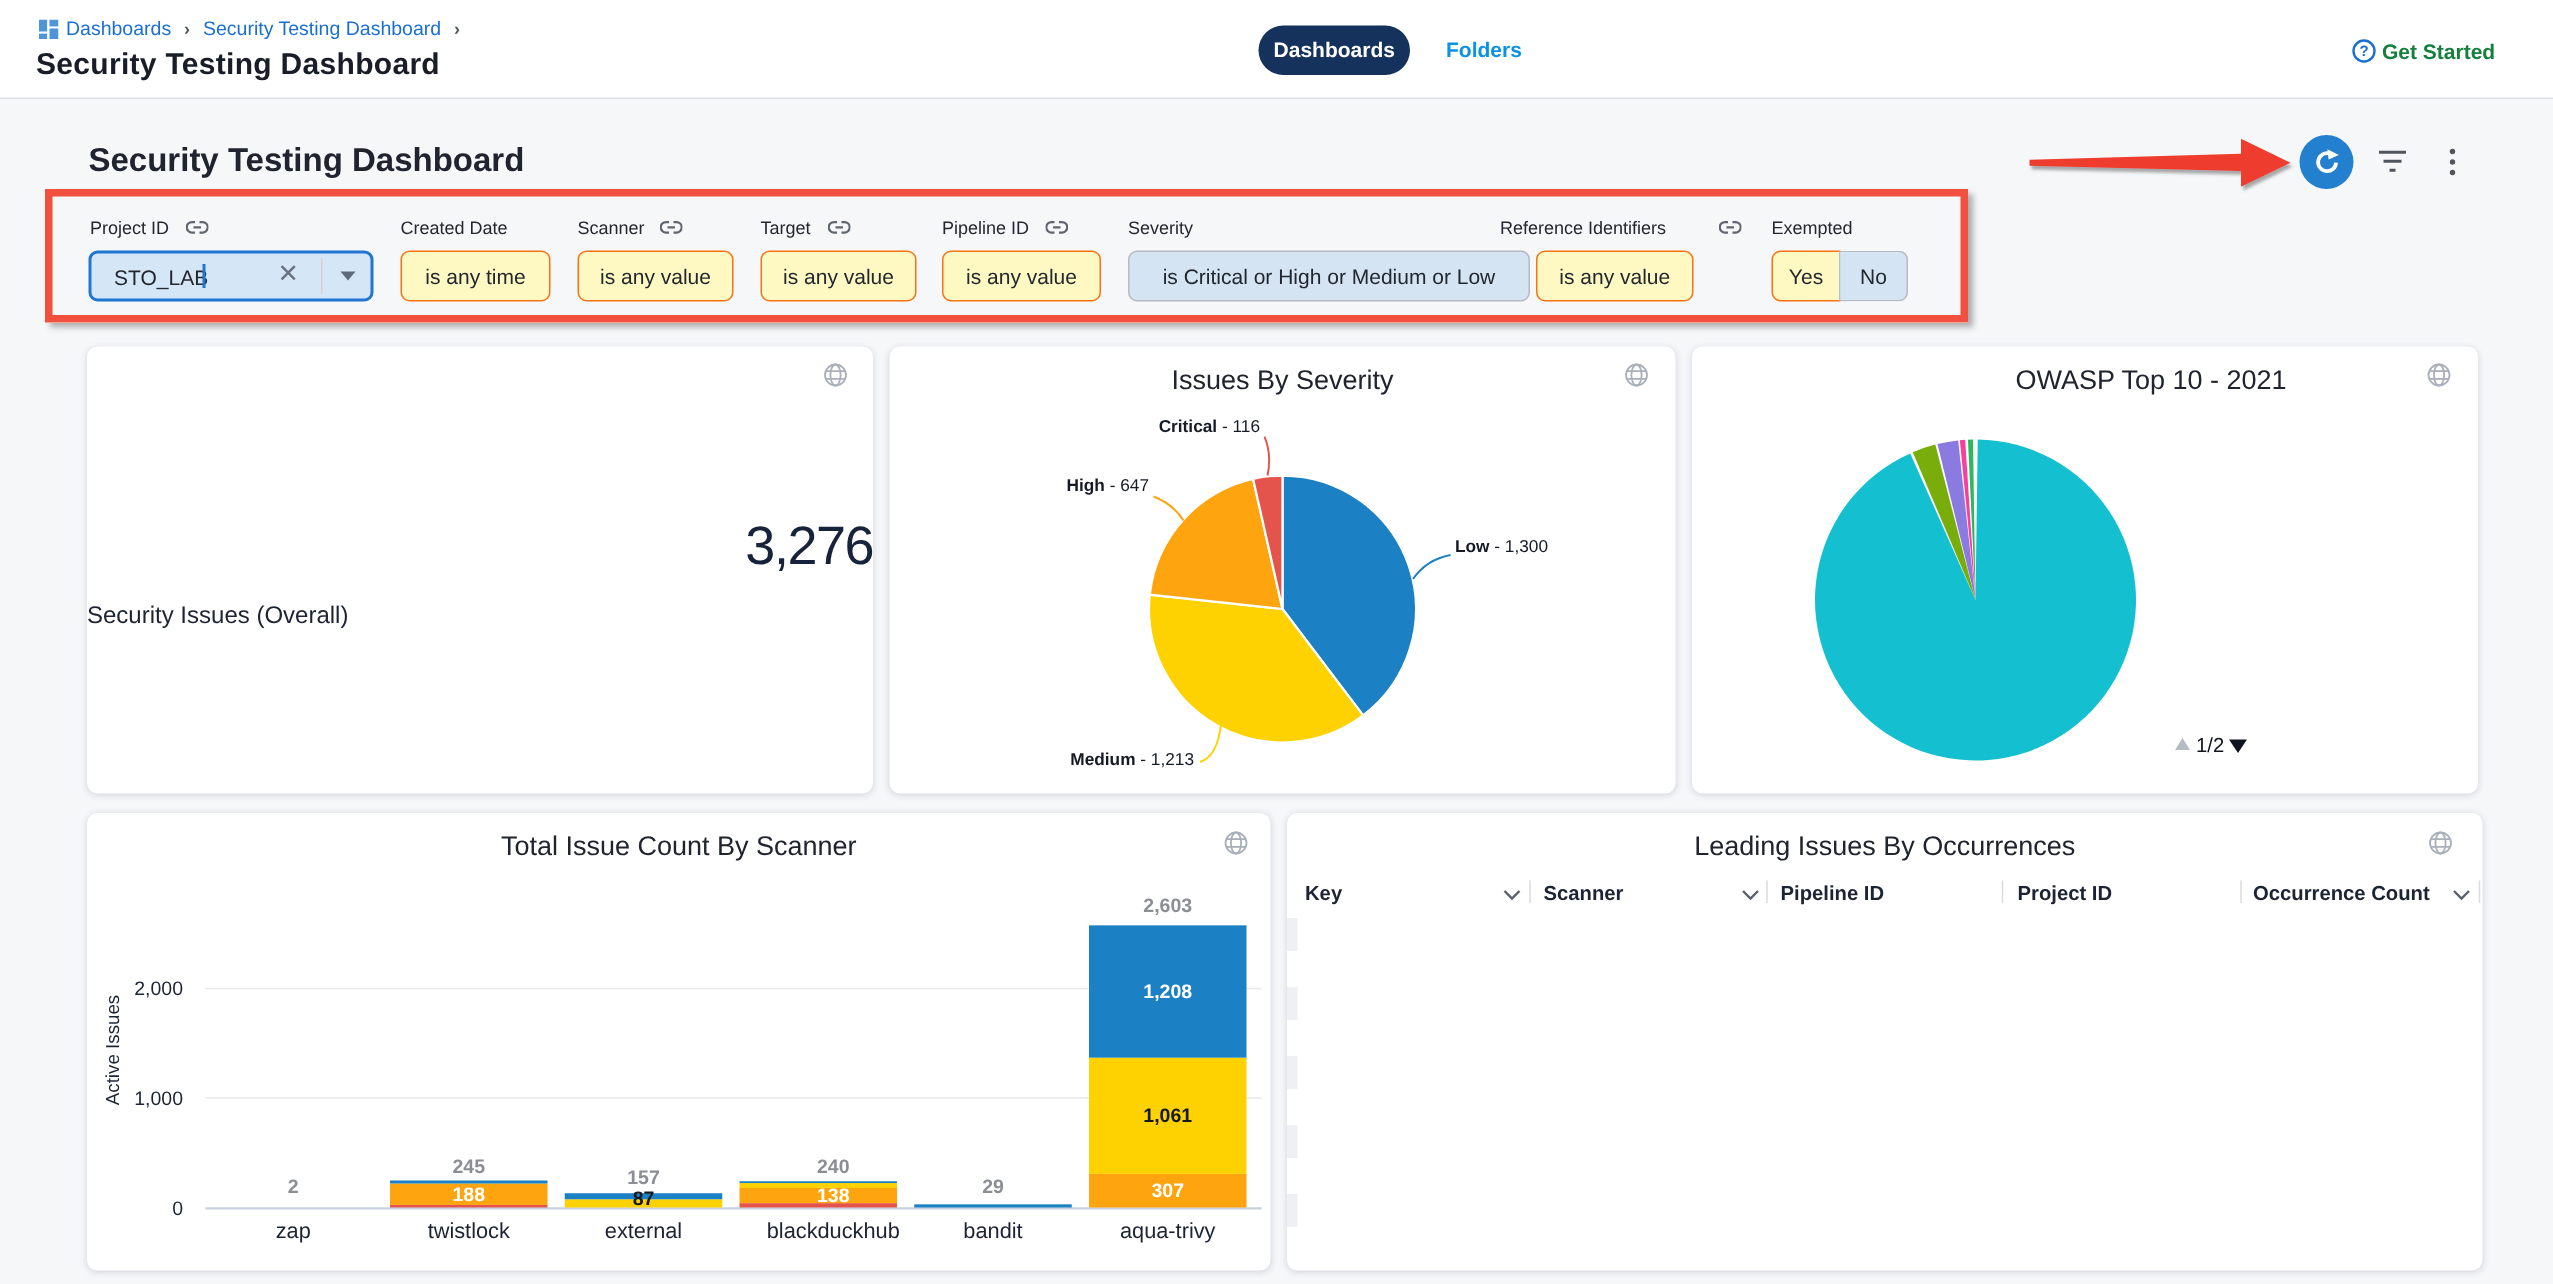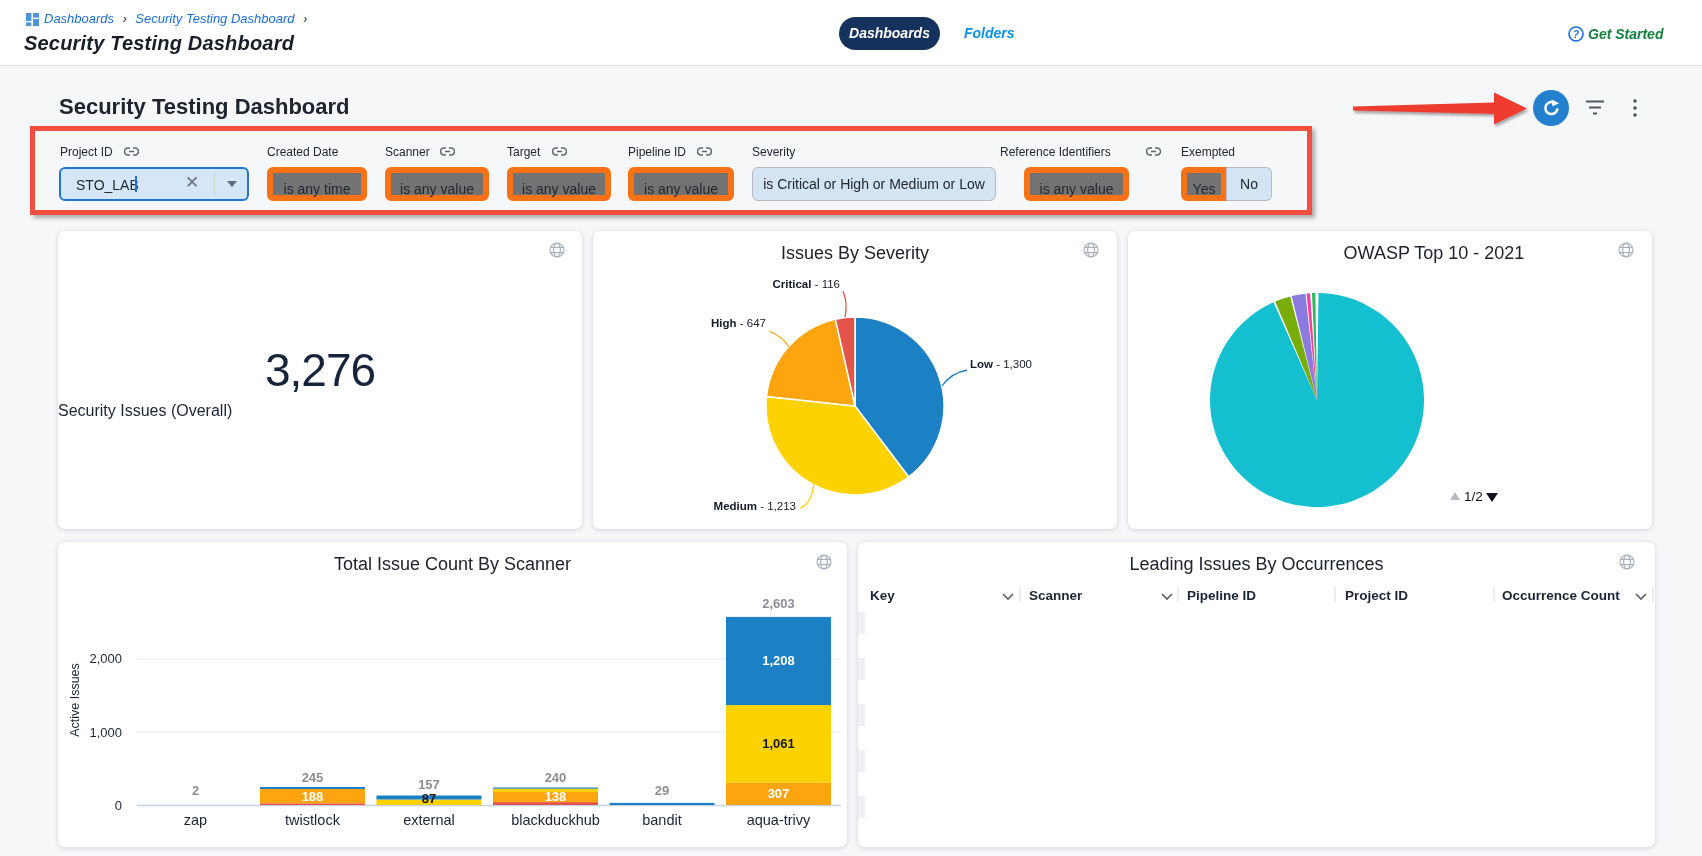--- a/index.html
+++ b/index.html
@@ -1,33 +1,33 @@
 <!DOCTYPE html>
 <html><head>
 <meta charset="utf-8">
 <style>
 * { margin:0; padding:0; box-sizing:border-box; }
 html,body { width:1702px; height:856px; overflow:hidden; background:#f6f7f9; font-family:"Liberation Sans", sans-serif; }
 .abs { position:absolute; }
 
-#hdr { position:absolute; left:0; top:0; width:1702px; height:66px; background:#fff; border-bottom:1px solid #e0e2e8;font-style:italic; }
+#hdr { position:absolute; left:0; top:0; width:1702px; height:66px; background:#fff; border-bottom:1px solid #e0e2e8; }
 .crumb { position:absolute; left:44px; top:11px; font-size:13px; color:#1a6fd4; }
 .crumb .sep { color:#4f5662; font-weight:bold; padding:0 5px; font-size:12px; }
 #hdr-title { position:absolute; left:24px; top:32px; font-size:20px; font-weight:bold; color:#181d27; letter-spacing:0.2px; }
 .pill { position:absolute; left:839px; top:17px; width:101px; height:33px; background:#15325c; border-radius:17px; color:#fff; font-size:14px; font-weight:bold; text-align:center; line-height:33px; }
 .folders { position:absolute; left:964px; top:25px; font-size:14px; font-weight:bold; color:#0a92e4; }
 .getstarted { position:absolute; left:1588px; top:26px; font-size:14px; font-weight:bold; color:#15803d; }
 
 #main-title { position:absolute; left:59px; top:94px; font-size:22px; font-weight:bold; color:#20242e; }
 
 #redbox { position:absolute; left:30px; top:126px; width:1282px; height:89px; border:5px solid #f2503e; box-shadow:3px 3px 4px rgba(80,80,80,0.45); }
 
 .flabel { position:absolute; top:145px; font-size:12px; color:#23272f; }
 
-.fbtn { position:absolute; top:167px; height:34px; background:#737373; border:6px solid #f97316; border-radius:6px; font-size:14px; color:#23272f; text-align:center; line-height:32px; }
+.fbtn { position:absolute; top:167px; height:34px; background:#fef9c3; border:1px solid #f97316; border-radius:6px; font-size:14px; color:#23272f; text-align:center; line-height:32px; }
 .fblue { background:#d4e4f2; border:1px solid #b6bac3; }
 
 .card { position:absolute; background:#fff; border-radius:7px; box-shadow:0 1px 5px rgba(40,50,70,0.18); }
 .ctitle { position:absolute; width:100%; text-align:center; font-size:18px; color:#20242e; }
 </style>
 </head>
 <body>
 <div id="hdr">
   <svg class="abs" style="left:26px;top:13px" width="13" height="13" viewBox="0 0 13 13">
       <rect x="0" y="0" width="5.4" height="8" fill="#4d94d8"></rect>
@@ -96,21 +96,21 @@
 
 <div class="fbtn" style="left:59px;width:190px;background:#d5e6f6;border:2px solid #2076d2;border-radius:6px;text-align:left;padding-left:15px;">STO_LAB</div>
 <div class="abs" style="left:134.5px;top:176px;width:2px;height:16px;background:#2076d2;"></div>
 <div class="abs" style="left:185px;top:172px;color:#6b7280;font-size:17px;">✕</div>
 <div class="abs" style="left:214px;top:172px;width:1px;height:24px;background:#d8d0c8;"></div>
 <div class="abs" style="left:227px;top:181px;width:0;height:0;border-left:5.5px solid transparent;border-right:5.5px solid transparent;border-top:6.5px solid #5f6b7a;"></div>
 <div class="fbtn" style="left:267px;width:100px;">is any time</div>
 <div class="fbtn" style="left:385px;width:104px;">is any value</div>
 <div class="fbtn" style="left:507px;width:104px;">is any value</div>
 <div class="fbtn" style="left:628px;width:106px;">is any value</div>
-<div class="fbtn fblue" style="left:752px;width:244px;">is Critical or High or Medium or Low</div>
+<div class="fbtn fblue" style="left:752px;width:268px;">is Critical or High or Medium or Low</div>
 <div class="fbtn" style="left:1024px;width:105px;">is any value</div>
 <div class="fbtn" style="left:1181px;width:46px;border-radius:6px 0 0 6px;">Yes</div>
 <div class="fbtn fblue" style="left:1226px;width:46px;border-radius:0 6px 6px 0;border-left:1px solid #b9bdc6;">No</div>
 
 <svg class="abs" style="left:1348px;top:84px" width="188" height="48" viewBox="0 0 188 48">
   <defs>
       <filter id="ash" x="-20%" y="-20%" width="150%" height="150%">
         <feDropShadow dx="1.5" dy="2.5" stdDeviation="1.2" flood-color="#555" flood-opacity="0.5"></feDropShadow>
       </filter>
     </defs>
@@ -132,21 +132,21 @@
     <circle cx="5" cy="10" r="1.8" fill="#50565e"></circle>
     <circle cx="5" cy="17" r="1.8" fill="#50565e"></circle>
   </svg>
 
 <div class="card" id="cardA" style="left:58px;top:231px;width:524px;height:298px;"></div>
 <div class="card" id="cardB" style="left:593px;top:231px;width:524px;height:298px;"></div>
 <div class="card" id="cardC" style="left:1128px;top:231px;width:524px;height:298px;"></div>
 <div class="card" id="cardD" style="left:58px;top:542px;width:789px;height:305px;"></div>
 <div class="card" id="cardE" style="left:858px;top:542px;width:797px;height:305px;"></div>
 
-<div class="abs" style="left:58px;top:343px;width:524px;text-align:center;font-size:46px;letter-spacing:-1px;color:#16233a;">3,276</div>
+<div class="abs" style="left:58px;top:343px;width:524px;text-align:right;font-size:36px;letter-spacing:-1px;color:#16233a;">3,276</div>
 <div class="abs" style="left:58px;top:402px;width:524px;text-align:left;font-size:16px;color:#1c2433;">Security Issues (Overall)</div>
 
 <div class="ctitle" style="left:593px;top:243px;width:524px;">Issues By Severity</div>
 <svg class="abs" style="left:593px;top:231px" width="524" height="298" viewBox="0 0 524 298">
   <g stroke="#fff" stroke-width="1.5" stroke-linejoin="round">
   <path d="M262.0 175.0 L262.00 86.00 A89 89 0 0 1 315.74 245.94 Z" fill="#1b80c4"></path>
   <path d="M262.0 175.0 L315.74 245.94 A89 89 0 0 1 173.51 165.46 Z" fill="#fdd200"></path>
   <path d="M262.0 175.0 L173.51 165.46 A89 89 0 0 1 242.36 88.19 Z" fill="#fda40e"></path>
   <path d="M262.0 175.0 L242.36 88.19 A89 89 0 0 1 262.00 86.00 Z" fill="#e4544c"></path>
   </g>

